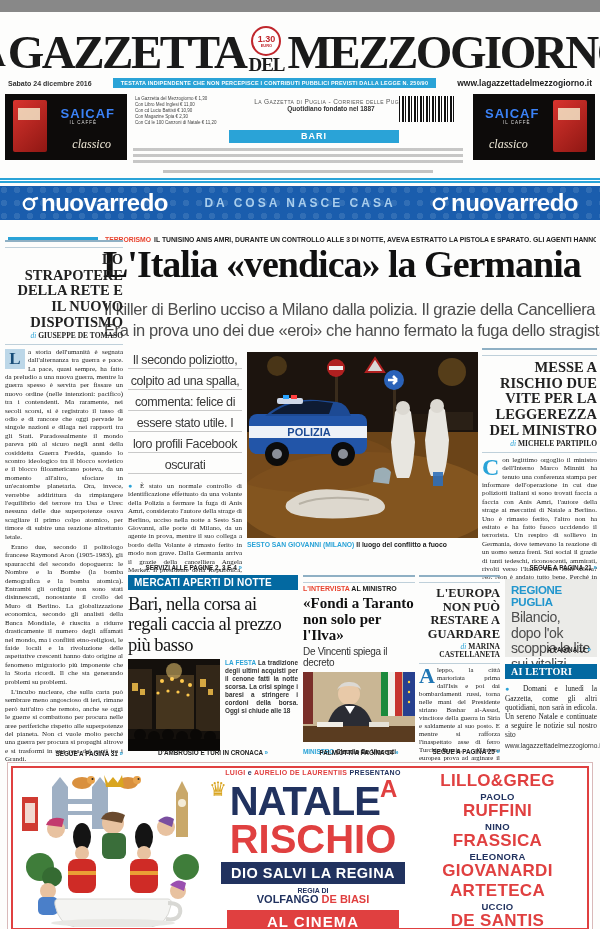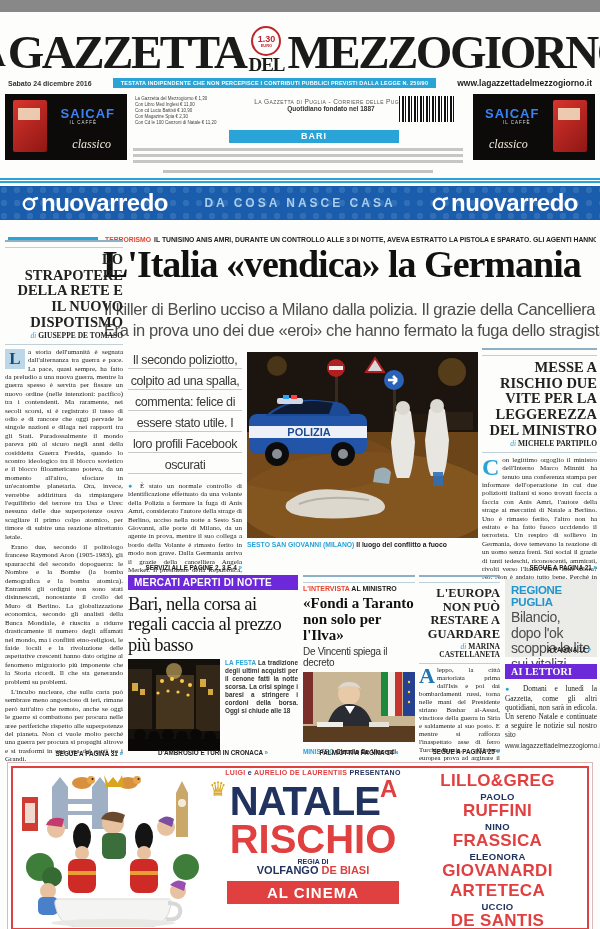--- a/index.html
+++ b/index.html
@@ -102,21 +102,21 @@
   .photo-main{top:340px;left:247px;width:231px;height:200px;}
   .photo-main svg{display:block;}
   .photo-caption{font-family:"Liberation Sans",sans-serif;font-size:6.8px;font-weight:bold;color:#222;margin-top:3px;}
   .cap-label{color:#2aa3d7;}
 
   .col-right{top:336px;left:482px;width:115px;height:224px;}
   .col-right .bodywrap{height:126px;overflow:hidden;margin-top:3px;}
 
   
   .mercati{top:563px;left:128px;width:170px;height:181px;font-family:"Liberation Sans",sans-serif;}
-  .box-banner{background:#6d28d9;color:#fff;font-weight:bold;font-size:10px;line-height:15px;padding-left:6px;letter-spacing:.2px;}
+  .box-banner{background:#0369a1;color:#fff;font-weight:bold;font-size:10px;line-height:15px;padding-left:6px;letter-spacing:.2px;}
   .mercati-headline{font-family:"Liberation Serif",serif;font-size:18.5px;line-height:1.1;color:#141414;margin:4px 0 4px;letter-spacing:-.5px;}
   .mercati-row{display:flex;gap:5px;}
   .mercati-photo{width:92px;height:92px;flex:none;}
   .mercati-cap{font-size:6.4px;font-weight:bold;color:#333;line-height:8px;text-align:justify;}
   .center-contin{position:absolute;bottom:0;left:0;width:100%;text-align:center;font-family:"Liberation Sans",sans-serif;
                  font-size:6.3px;font-weight:bold;color:#222;}
 
   .intervista{top:563px;left:303px;width:112px;height:181px;font-family:"Liberation Sans",sans-serif;}
   .int-kicker{font-size:7px;font-weight:bold;margin-top:2px;}
   .int-kicker .red{color:#e8432e;}
@@ -539,20 +539,21 @@
       <div class="presenter">
         <span class="red">LUIGI</span>
         <span>e</span>
         <span class="red">AURELIO DE LAURENTIIS</span>
         <span>PRESENTANO</span>
       </div>
       <div class="title-natale">
         <span>NATALE</span><span class="a">A</span>
       </div>
       <div class="title-londra">RISCHIO</div>
+      <div class="tagline">DIO SALVI LA REGINA</div>
       <div class="regia">REGIA DI</div>
       <div class="regia-name">
         <span>VOLFANGO</span>
         <span class="red">DE BIASI</span>
       </div>
       <div class="cta">AL CINEMA</div>
     </div>
 
     <div class="cast">
       <div class="entry">

